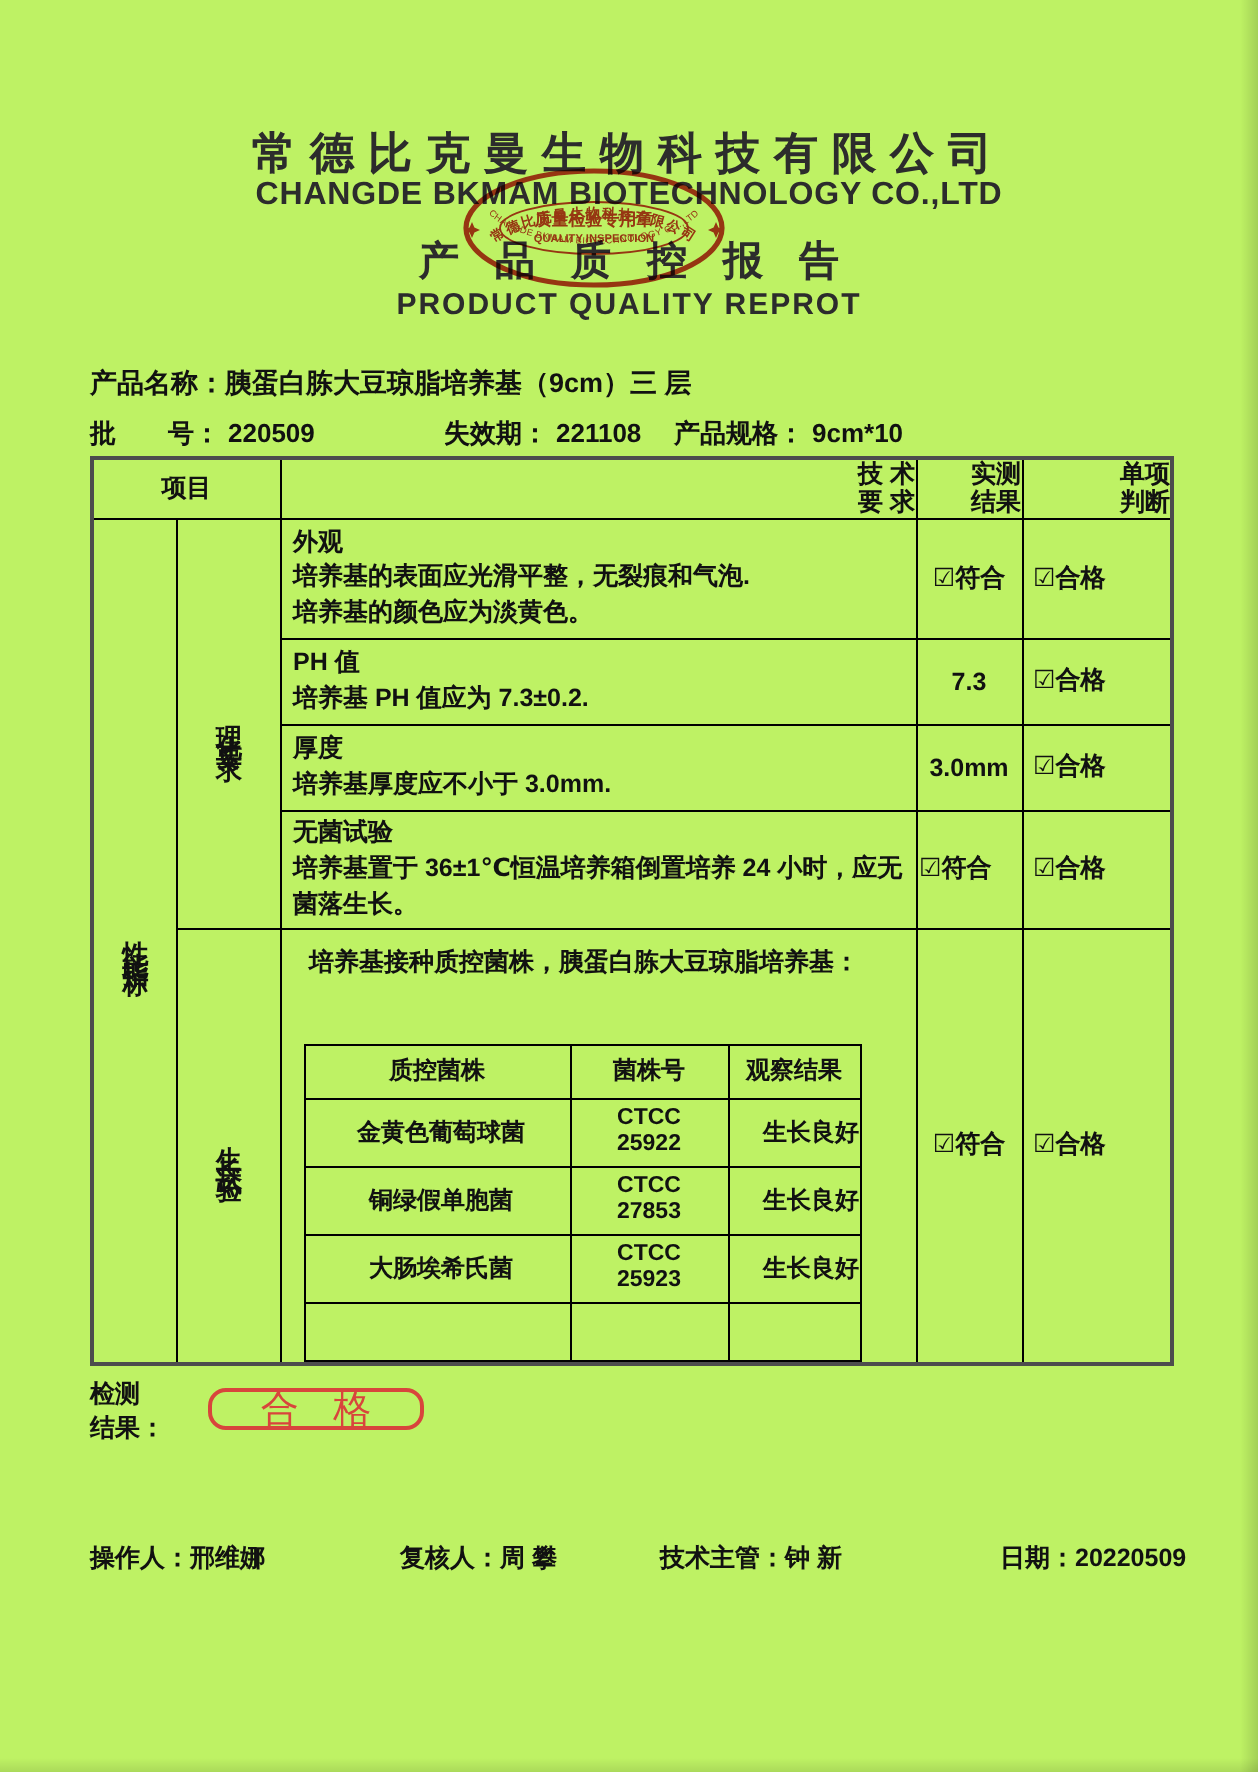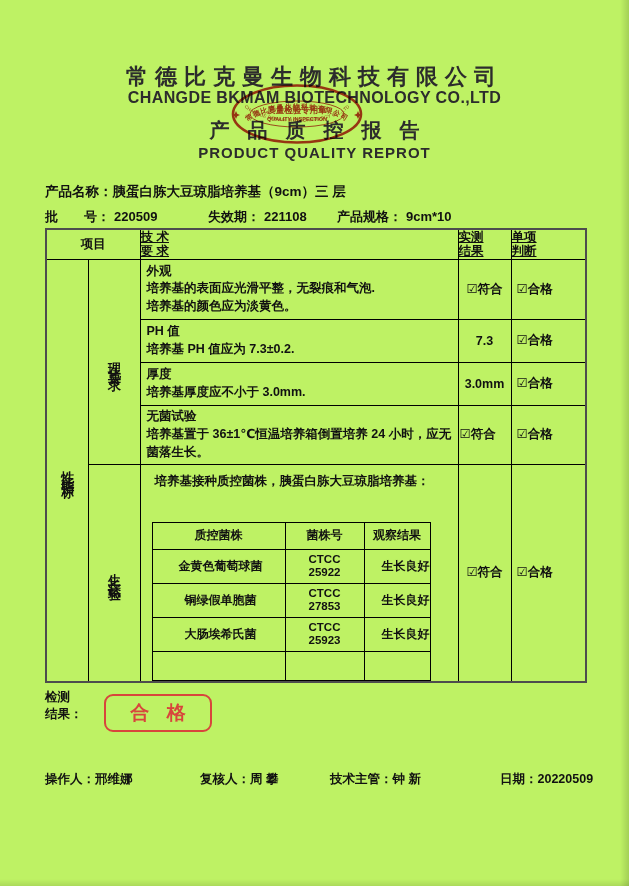--- a/index.html
+++ b/index.html
@@ -47,21 +47,21 @@
   }
 
   
   .info-product {
     position: absolute; left: 45px; top: 183px; width: 545px;
     font-size: 13.5px; font-weight: bold;
   }
   .info-row { position: absolute; left: 45px; top: 208px; width: 545px; height: 16px;
     font-size: 13px; font-weight: bold; }
   .info-batch   { position: absolute; left: 0; }
-  .info-expiry  { position: absolute; left: 163px; }
+  .info-expiry  { position: absolute; left: 177px; }
   .info-spec    { position: absolute; left: 292px; }
   .info-row .val { margin-left: 4px; }
 
   
   table.main {
     position: absolute; left: 45px; top: 228px;
     width: 540px; border-collapse: collapse; table-layout: fixed;
     border: 2px solid #4d4d4d;
     font-size: 12.5px; font-weight: bold;
   }
@@ -76,21 +76,21 @@
   td.content { padding: 2px 4px 2px 6px; line-height: 1.42; margin-top: 35px; }
   td.result { text-align: center; }
   td.result.flushleft { text-align: left; padding-left: 1px; }
   td.judge { text-align: left; padding-left: 5px; }
   tr.rh-head  td { height: 30px; }
   tr.rh-r1 td { height: 60px; }
   tr.rh-r2 td { height: 43px; }
   tr.rh-r3 td { height: 43px; }
   tr.rh-r4 td { height: 59px; }
   tr.rh-r5 td { height: 209px; }
-  .hdr2line { text-align: left; line-height: 1.15; text-decoration: underline; }
+  .hdr2line { text-align: right; line-height: 1.15; }
 
   
   td.growth-cell { vertical-align: top; padding: 0; }
   .growth-instruction {
     margin: 8px 0 3px 14px; font-size: 12.5px; font-weight: bold;
   }
   table.inner {
     margin-left: 11px; width: 278px; border-collapse: collapse; table-layout: fixed;
     font-size: 12px; font-weight: bold; margin-top: 32px;
   }
@@ -101,23 +101,23 @@
   td.strain { padding-left: 4px; text-align: center; }
   td.code { text-align: center; line-height: 1.15; font-size: 11.5px; }
   td.obs { text-align: right; }
 
   
   .conclusion-label {
     position: absolute; left: 45px; top: 689px;
     font-size: 12.5px; font-weight: bold; line-height: 1.35;
   }
   .pass-box {
-    position: absolute; left: 104px; top: 694px; width: 108px; height: 38px;
+    position: absolute; left: 104px; top: 694px; width: 108px; height: 21px;
     border: 2px solid #d8453c; border-radius: 9px;
-    color: #d8453c; font-size: 19px; font-weight: bold;
+    color: #d8453c; font-size: 19px; font-weight: normal;
     display: flex; align-items: center; justify-content: center;
     letter-spacing: 6px; text-indent: 6px;
   }
 
   
   .footer { position: absolute; left: 45px; top: 771px; width: 560px; height: 18px;
     font-size: 12.5px; font-weight: bold; }
   .footer .f-operator   { position: absolute; left: 0; }
   .footer .f-reviewer   { position: absolute; left: 155px; }
   .footer .f-supervisor { position: absolute; left: 285px; }

